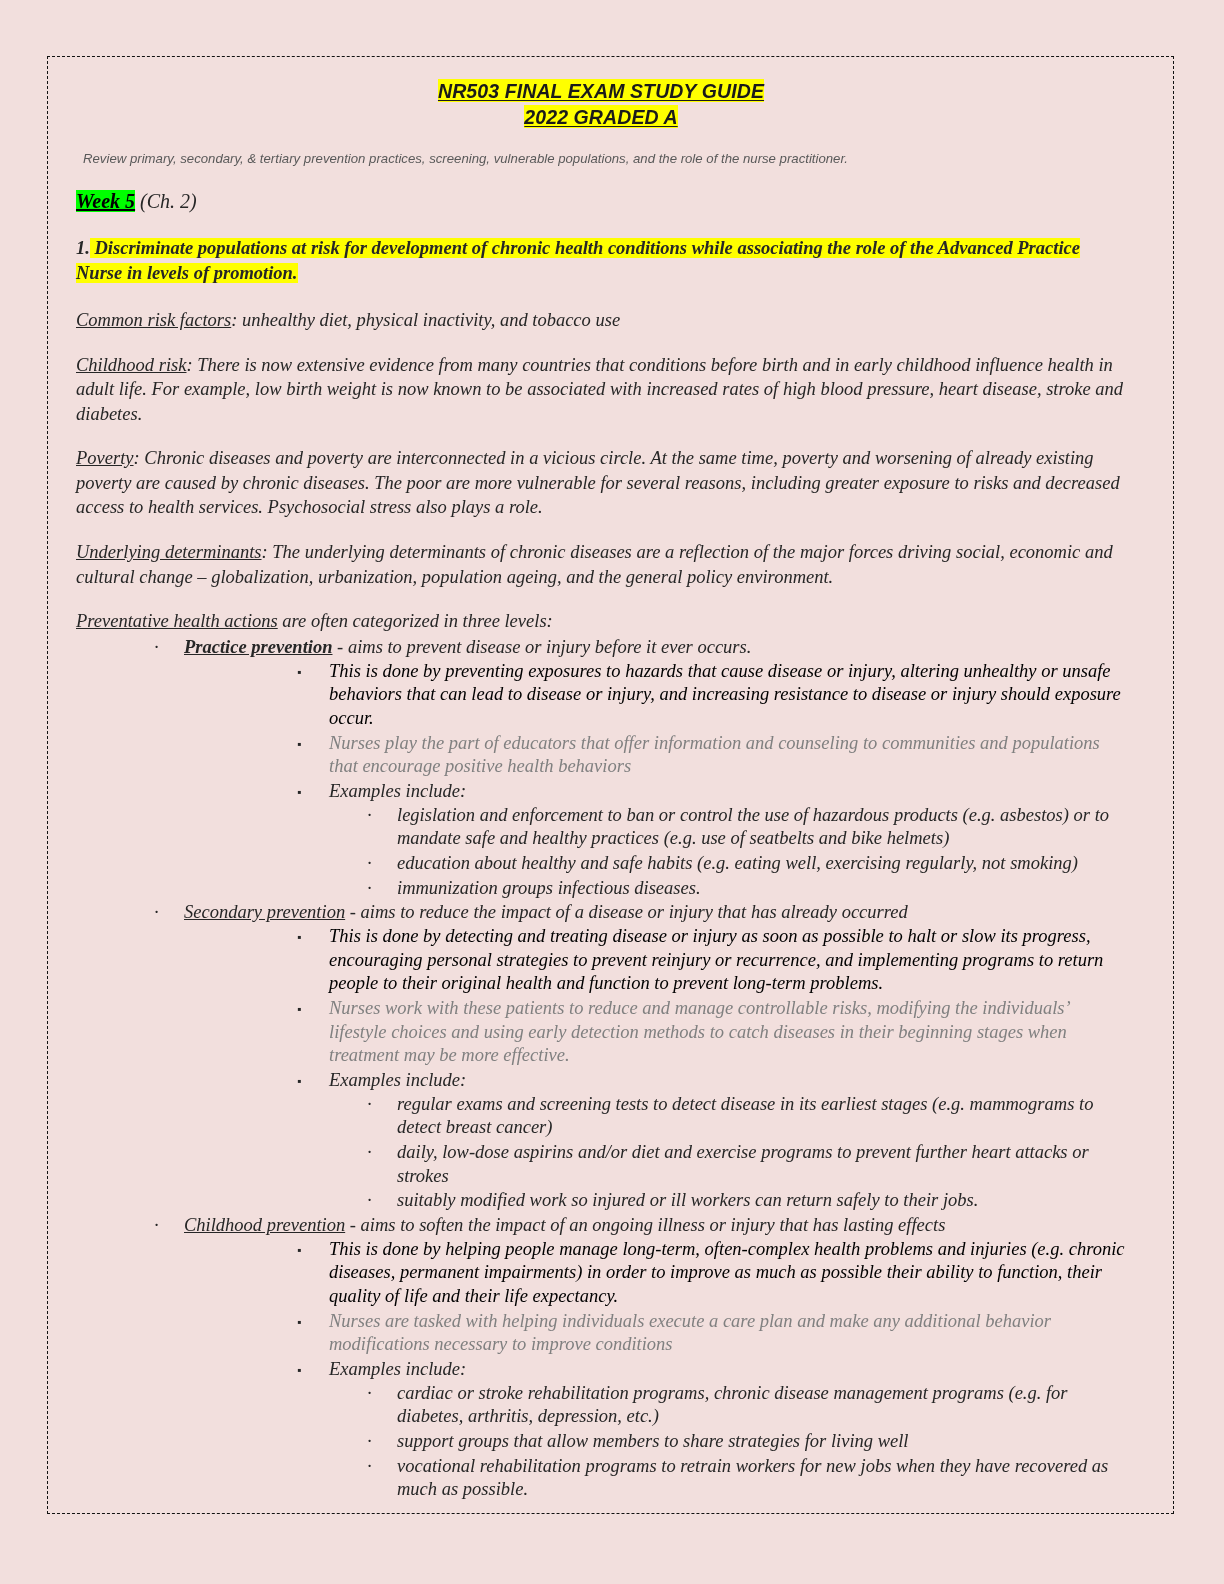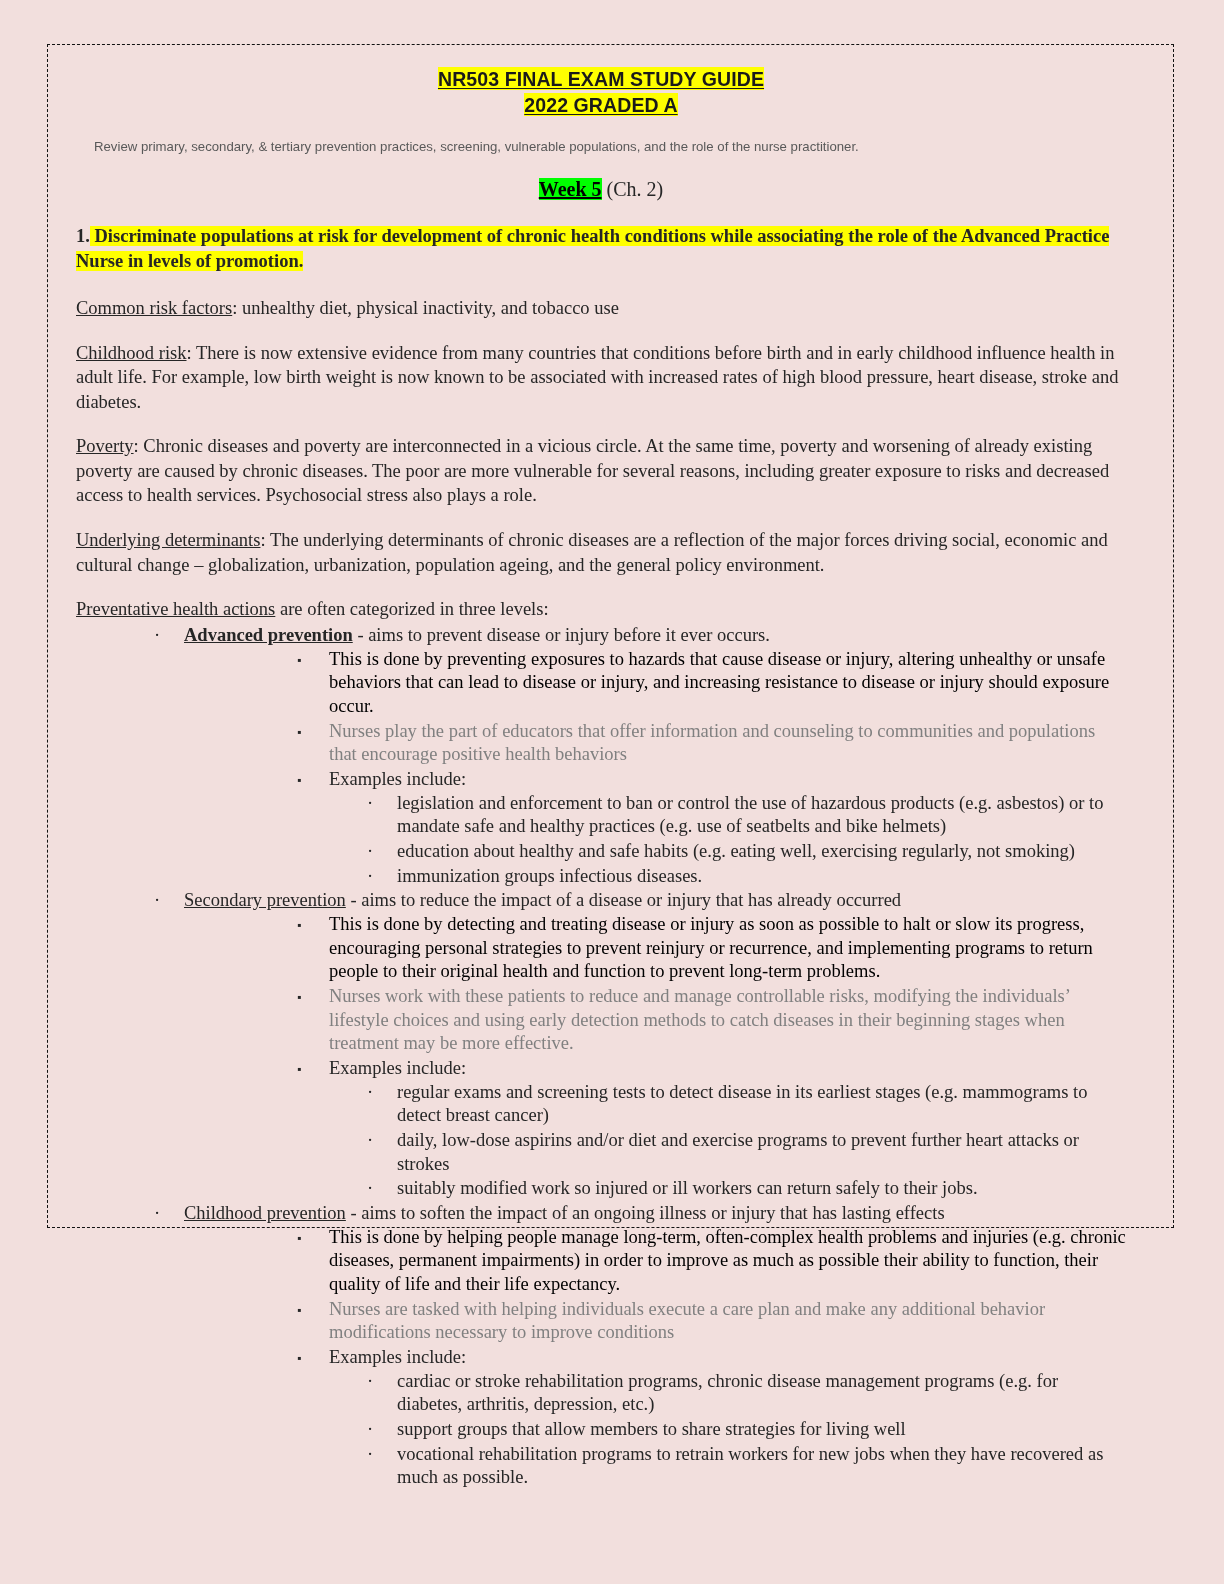--- a/index.html
+++ b/index.html
@@ -12,25 +12,26 @@
     background: #f2dfdd;
     font-family: "Liberation Serif", "DejaVu Serif", serif;
     color: #262626;
     overflow: hidden;
   }
 
   
   .page {
     position: absolute;
     left: 47px;
-    top: 44px;
+    top: 56px;
     width: 1127px;
-    height: 1184px;
+    height: 1458px;
     border: 1.5px dashed #111111;
     box-sizing: border-box;
+    font-style: italic;
   }
   .content {
     position: absolute;
     left: 28px;
     top: 22px;
     width: 1050px;
   }
 
   
   .title-block {
@@ -52,29 +53,28 @@
     text-underline-offset: 2px;
     padding: 1px 0 0 0;
   }
 
   
   .intro {
     font-family: "Liberation Sans", "DejaVu Sans", sans-serif;
     font-size: 13.2px;
     color: #595959;
     line-height: 1.45;
-    margin: 0 0 20px 18px;
+    margin: 0 0 20px 7px;
   }
 
   
   .week-line {
     font-size: 20px;
     line-height: 1.3;
     margin: 0 0 22px 0;
-    text-align: center;
   }
   .week-tag {
     background: #00ff00;
     font-weight: bold;
     text-decoration: underline;
     text-underline-offset: 1px;
     color: #000;
   }
   .week-rest {
     font-weight: normal;
@@ -193,21 +193,21 @@
 
     <p class="body" style="margin-bottom:2px;">
       <span class="u">Preventative health actions</span><span> are often categorized in three levels:</span>
     </p>
 
     <ul class="lvl1">
 
       <li>
         <span class="bullet">·</span>
         <span class="txt">
-          <span class="lead">Advanced prevention</span><span> - aims to prevent disease or injury before it ever occurs.</span>
+          <span class="lead">Practice prevention</span><span> - aims to prevent disease or injury before it ever occurs.</span>
         </span>
         <ul class="lvl2">
           <li>
             <span class="bullet">▪</span>
             <span class="txt dark">This is done by preventing exposures to hazards that cause disease or injury, altering unhealthy or unsafe behaviors that can lead to disease or injury, and increasing resistance to disease or injury should exposure occur.</span>
           </li>
           <li>
             <span class="bullet gray">▪</span>
             <span class="txt gray">Nurses play the part of educators that offer information and counseling to communities and populations that encourage positive health behaviors</span>
           </li>

